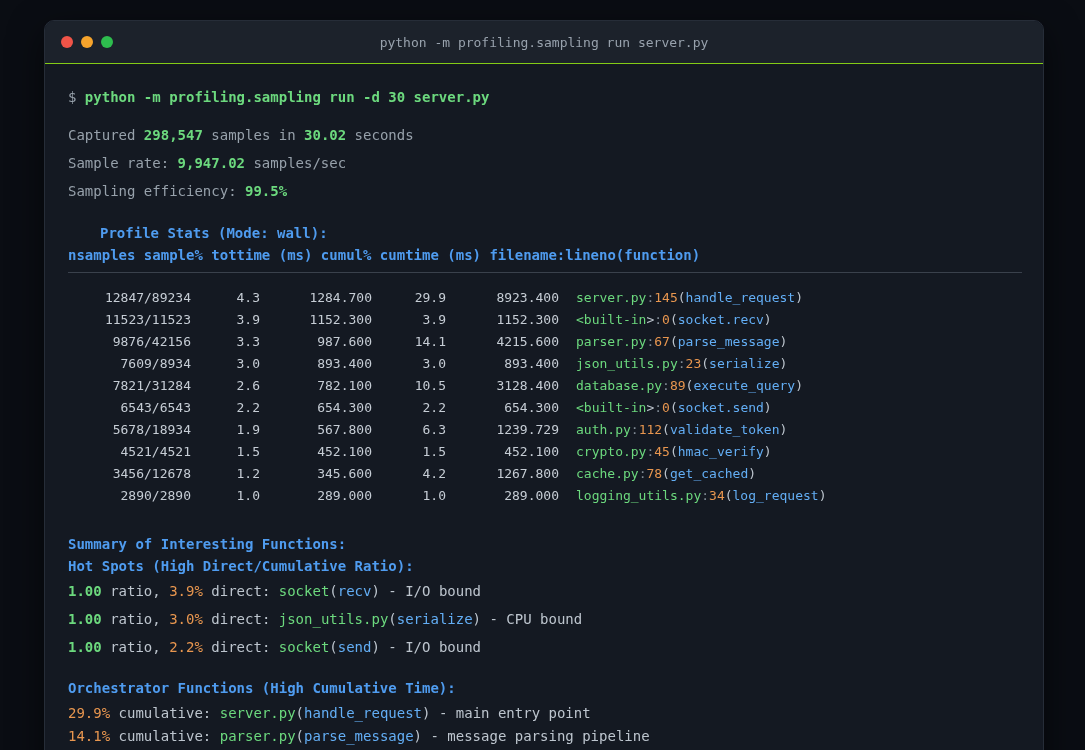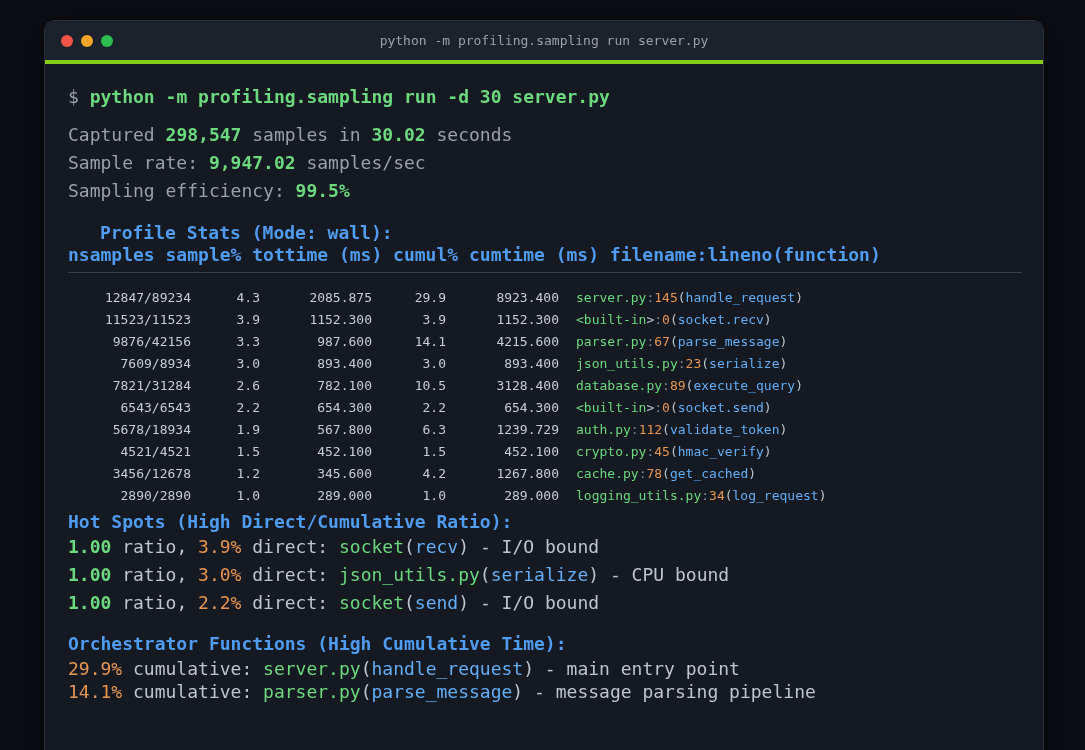--- a/index.html
+++ b/index.html
@@ -14,31 +14,31 @@
     position: absolute; left: 44px; top: 20px; width: 1000px; height: 760px;
     background: #141922;
     border: 1px solid #262d38;
     border-radius: 10px;
     box-shadow: 0 12px 34px rgba(0,0,0,0.55);
     overflow: hidden;
   }
   .titlebar {
     position: relative; height: 43px;
     background: #1c222b;
-    border-bottom: 4px solid #84cc16;
+    border-bottom: 1px solid #84cc16;
     display: flex; align-items: center;
   }
   .lights { position: absolute; left: 16px; top: 0; height: 100%; display: flex; align-items: center; gap: 8px; }
   .light { width: 12px; height: 12px; border-radius: 50%; display: inline-block; }
   .light.red    { background: #f05448; }
   .light.yellow { background: #f6a42c; }
   .light.green  { background: #2ebd4e; }
   .title { flex: 1; text-align: center; color: #98a2ad; font-size: 13px; }
   .content { padding: 26px 23px 0 23px; }
-  .line { line-height: 14px; white-space: pre; font-size: 18px; color: #b9c1ca; }
+  .line { line-height: 14px; white-space: pre; font-size: 14px; color: #b9c1ca; }
   .c-gray   { color: #97a1ab; }
   .c-dim    { color: #828c96; }
   .c-fg     { color: #bdc5ce; }
   .c-green  { color: #6cd97e; }
   .c-greenb { color: #6cd97e; font-weight: bold; }
   .c-orange { color: #e8964f; }
   .c-blue   { color: #63aef5; }
   .heading  { color: #4f9cf0; font-weight: bold; }
   .divider  { height: 1px; background: #3a414c; margin-top: 10px; width: 954px; }
   .trow { display: flex; line-height: 22px; white-space: pre; color: #c6cdd5; }
@@ -75,21 +75,21 @@
       <div class="line mt14"><span class="c-gray">Sampling efficiency: </span><span class="c-greenb">99.5%</span></div>
 
       <div class="line mt28 heading">Profile Stats (Mode: wall):</div>
       <div class="line mt8 heading">nsamples sample% tottime (ms) cumul% cumtime (ms) filename:lineno(function)</div>
       <div class="divider"></div>
 
       <div class="rows">
   <div class="trow">
     <span class="ns">12847/89234</span>
     <span class="sp">4.3</span>
-    <span class="tt">2085.875</span>
+    <span class="tt">1284.700</span>
     <span class="cp">29.9</span>
     <span class="ct">8923.400</span>
     <span class="fc"><span class="c-green">server.py</span><span class="c-dim">:</span><span class="c-orange">145</span><span class="c-fg">(</span><span class="c-blue">handle_request</span><span class="c-fg">)</span></span>
   </div>
 
   <div class="trow">
     <span class="ns">11523/11523</span>
     <span class="sp">3.9</span>
     <span class="tt">1152.300</span>
     <span class="cp">3.9</span>
@@ -163,20 +163,21 @@
   <div class="trow">
     <span class="ns">2890/2890</span>
     <span class="sp">1.0</span>
     <span class="tt">289.000</span>
     <span class="cp">1.0</span>
     <span class="ct">289.000</span>
     <span class="fc"><span class="c-green">logging_utils.py</span><span class="c-dim">:</span><span class="c-orange">34</span><span class="c-fg">(</span><span class="c-blue">log_request</span><span class="c-fg">)</span></span>
   </div>
 </div>
 
+      <div class="line mt30 heading">Summary of Interesting Functions:</div>
       <div class="line mt20 heading">Hot Spots (High Direct/Cumulative Ratio):</div>
       <div class="line mt11"><span class="c-greenb">1.00</span><span class="c-fg"> ratio, </span><span class="c-orange">3.9%</span><span class="c-fg"> direct: </span><span class="c-green">socket</span><span class="c-fg">(</span><span class="c-blue">recv</span><span class="c-fg">)</span><span class="c-fg"> - I/O bound</span></div>
       <div class="line mt14"><span class="c-greenb">1.00</span><span class="c-fg"> ratio, </span><span class="c-orange">3.0%</span><span class="c-fg"> direct: </span><span class="c-green">json_utils.py</span><span class="c-fg">(</span><span class="c-blue">serialize</span><span class="c-fg">)</span><span class="c-fg"> - CPU bound</span></div>
       <div class="line mt14"><span class="c-greenb">1.00</span><span class="c-fg"> ratio, </span><span class="c-orange">2.2%</span><span class="c-fg"> direct: </span><span class="c-green">socket</span><span class="c-fg">(</span><span class="c-blue">send</span><span class="c-fg">)</span><span class="c-fg"> - I/O bound</span></div>
 
       <div class="line mt27 heading">Orchestrator Functions (High Cumulative Time):</div>
       <div class="line mt11"><span class="c-orange">29.9%</span><span class="c-fg"> cumulative: </span><span class="c-green">server.py</span><span class="c-fg">(</span><span class="c-blue">handle_request</span><span class="c-fg">)</span><span class="c-fg"> - main entry point</span></div>
       <div class="line mt9"><span class="c-orange">14.1%</span><span class="c-fg"> cumulative: </span><span class="c-green">parser.py</span><span class="c-fg">(</span><span class="c-blue">parse_message</span><span class="c-fg">)</span><span class="c-fg"> - message parsing pipeline</span></div>
     </div>
 

